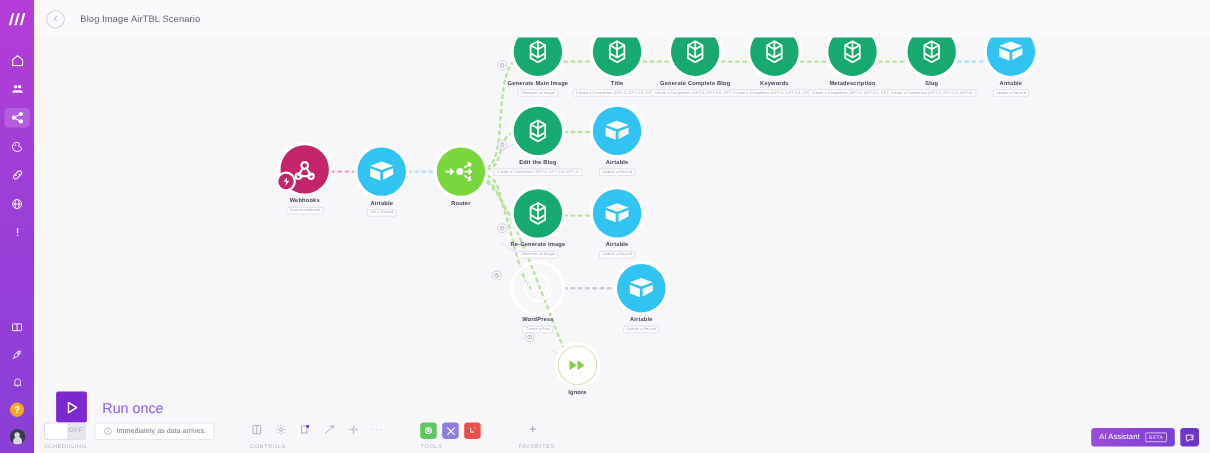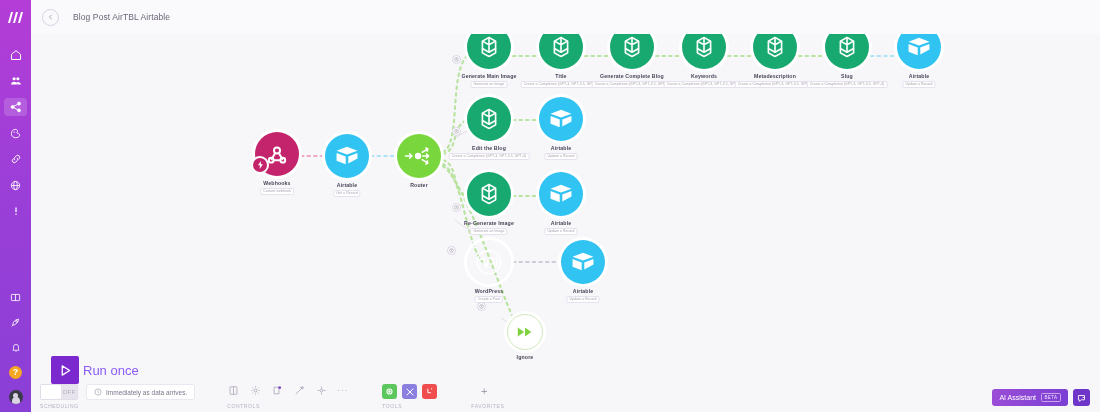--- a/index.html
+++ b/index.html
@@ -109,21 +109,21 @@
   }
   .bolt-badge {
     position:absolute; width:14px; height:14px; border-radius:50%;
     background:#c4246b; box-shadow: 0 0 0 2px #fff;
     display:flex; align-items:center; justify-content:center;
     left:-24px; top:4px;
   }
 
   
   .runbar {
-    position:absolute; left:40px; bottom:28px; display:flex; align-items:center; gap:4px;padding-left:11px;
+    position:absolute; left:40px; bottom:28px; display:flex; align-items:center; gap:14px;padding-left:11px;
   }
   .run-btn {
     width:28px; height:28px; background:#7b28cf; border-radius:2px;
     display:flex; align-items:center; justify-content:center; cursor:pointer;
   }
   .run-label { font-size:13px; color:#8b5cf6; }
 
   .bottombar {
     position:absolute; left:40px; bottom:0; height:28px; width:1060px;
     display:flex; align-items:flex-start;
@@ -265,21 +265,21 @@
       </div>
     </div>
   </div>
 
   <div class="topbar">
     <div class="back-btn">
       <svg width="8" height="8" viewBox="0 0 12 12" fill="none" stroke="#a89fb4" stroke-width="1.3">
         <path d="M7 2.5 L3.6 6 L7 9.5"></path>
       </svg>
     </div>
-    <div class="scenario-title">Blog Post AirTBL Airtable</div>
+    <div class="scenario-title">Blog Image AirTBL Scenario</div>
   </div>
 
   <div class="canvas">
 
     <svg class="wires" viewBox="0 0 1069 378">
       <defs>
         <style>
           .lnk { fill:none; stroke:#b9e4a0; stroke-width:2.2; stroke-linecap:round; stroke-dasharray:2.4 4.2; }
           .lnkg{ fill:none; stroke:#cfcad8; stroke-width:2.2; stroke-linecap:round; stroke-dasharray:2.4 4.2; }
           .lnkp{ fill:none; stroke:#f0a7c6; stroke-width:2.2; stroke-linecap:round; stroke-dasharray:2.4 4.2; }

